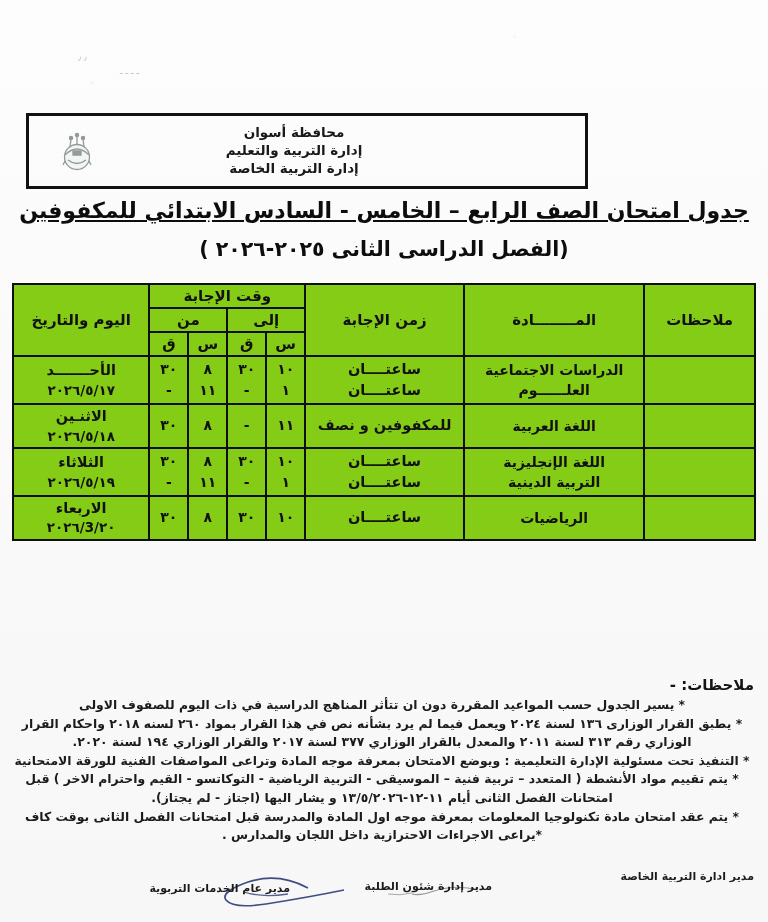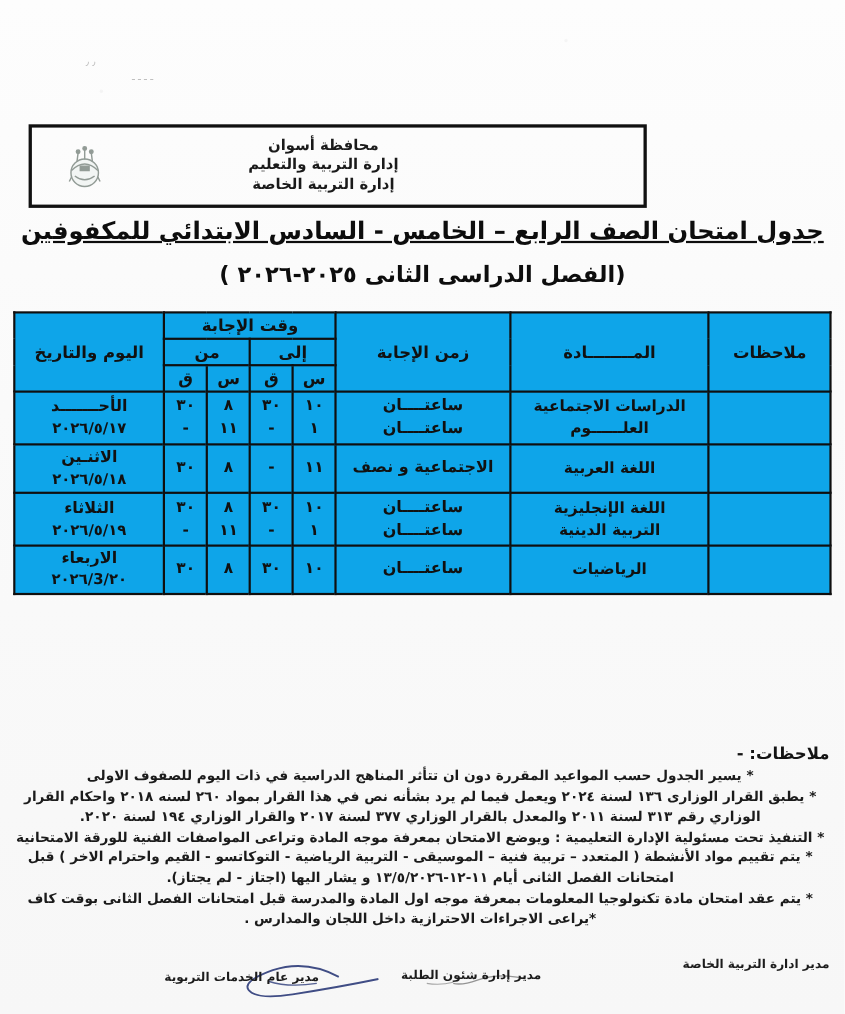--- a/index.html
+++ b/index.html
@@ -85,21 +85,21 @@
     table-layout:fixed;
     background:#fff;
   }
   .sched th,.sched td{
     border:2.2px solid #0f0f0f;
     text-align:center;
     vertical-align:middle;
     padding:2px 3px;
     font-weight:700;
     color:#111;
-    background:#0ea5e9;
+    background:#84cc16;
   }
   .sched th{font-size:15px;}
   .h-day{font-size:15.5px;line-height:1.25;}
   .h-sub{font-size:14px;}
   .h-tiny{font-size:12.5px;padding:1px 0;}
   .h-big{font-size:15.5px;}
 
   td.day-cell{font-size:14.5px;line-height:1.35;margin-top:12px;}
   td.day-cell .d-name{display:block;letter-spacing:1px;}
   td.day-cell .d-date{display:block;font-size:13.5px;letter-spacing:.3px;direction:ltr;unicode-bidi:bidi-override;}
@@ -262,21 +262,21 @@
             <span class="d-date">٢٠٢٦/٥/١٧</span>
           </td>
         </tr>
 
         <tr>
           <td class="remarks"></td>
           <td class="subj">
             <span>اللغة العربية</span>
           </td>
           <td class="dur">
-            <span>الاجتماعية و نصف</span>
+            <span>للمكفوفين و نصف</span>
           </td>
           <td class="num">
             <span>١١</span>
           </td>
           <td class="num">
             <span>-</span>
           </td>
           <td class="num">
             <span>٨</span>
           </td>

